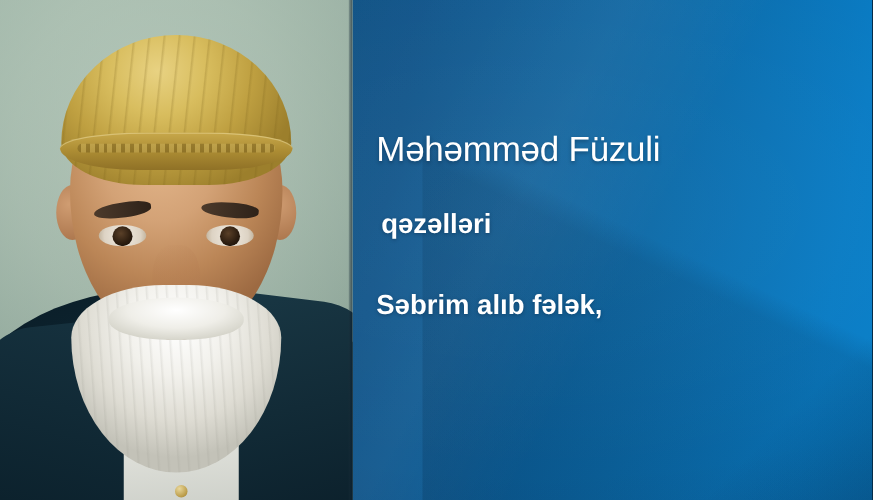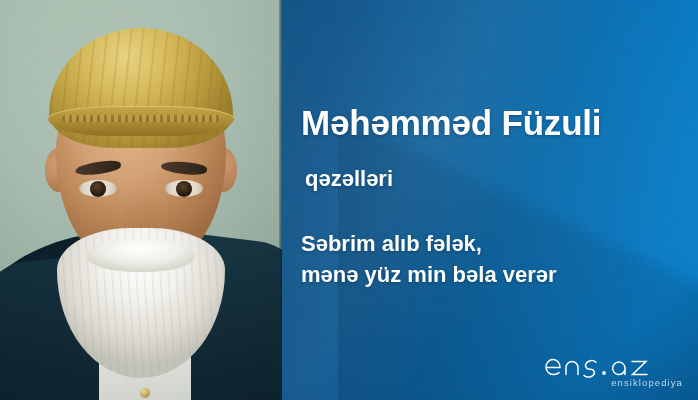--- a/index.html
+++ b/index.html
@@ -325,22 +325,22 @@
     top: 0;
     width: 380px;
     height: 400px;
   }
   .title {
     position: absolute;
     left: 0;
     top: 105px;
     margin: 0;
     color: #ffffff;
-    font-size: 35px;
-    font-weight: 700;
+    font-size: 28px;
+    font-weight: 400;
     letter-spacing: -0.2px;
     line-height: 1.05;
     text-shadow: 0 1px 3px rgba(0,20,40,0.35);
     white-space: nowrap;
   }
   .subtitle {
     position: absolute;
     left: 0;
     top: 163px;
     margin: 4px;
@@ -355,21 +355,21 @@
     position: absolute;
     left: 0;
     top: 228px;
     margin: 0;
     color: #ffffff;
     font-size: 22px;
     font-weight: 700;
     line-height: 1.42;
     text-shadow: 0 1px 3px rgba(0,20,40,0.35);
   }
-  .verse span { display: block; white-space: nowrap; }
+  .verse span { display: block; white-space: nowrap; text-align: center; }
 
   
   .logo {
     position: absolute;
     right: 14px;
     bottom: 9px;
     width: 142px;
     height: 42px;
     text-align: right;
   }
@@ -417,37 +417,17 @@
       <div class="cap-band"></div>
     </div>
     <div class="portrait-edge"></div>
   </div>
 
   <div class="copy">
     <h1 class="title">Məhəmməd Füzuli</h1>
     <h2 class="subtitle">qəzəlləri</h2>
     <p class="verse">
       <span>Səbrim alıb fələk,</span>
-      <span>mənə yüz min bəla verər</span>
     </p>
   </div>
 
-  <div class="logo">
-    <svg viewBox="0 0 142 42" xmlns="http://www.w3.org/2000/svg" aria-hidden="true">
-      <g fill="none" stroke="#ffffff" stroke-width="1.5" stroke-linecap="round">
-
-        <path d="M4 18.5 H18 A7 7.5 0 1 0 11.5 25.5 A7.5 7.5 0 0 0 17 23.6"></path>
-
-        <path d="M24 25.5 V18.5 A6 6 0 0 1 36 18.5 V25.5"></path>
-
-        <path d="M54 13.2 A6.2 5.4 0 0 0 43.5 16.6 A4.4 4.4 0 0 0 48 20.2 A4.4 4.4 0 0 1 52.5 24 A6.2 5.4 0 0 1 42 26.4"></path>
-
-        <circle cx="62" cy="24" r="1.9" fill="#ffffff" stroke="none"></circle>
-
-        <path d="M83 25.5 V18.5 A6.2 6.2 0 1 0 76.8 25.5 A6.2 6.2 0 0 0 82.6 21.6"></path>
-
-        <path d="M90 12.6 H104 L90.5 25.5 H105"></path>
-      </g>
-      <text x="141" y="37" text-anchor="end" font-family="'Liberation Sans', sans-serif" font-size="9.5" letter-spacing="1.1" fill="#bcd9ef">ensiklopediya</text>
-    </svg>
-  </div>
 
 </div>
 
 </body></html>

